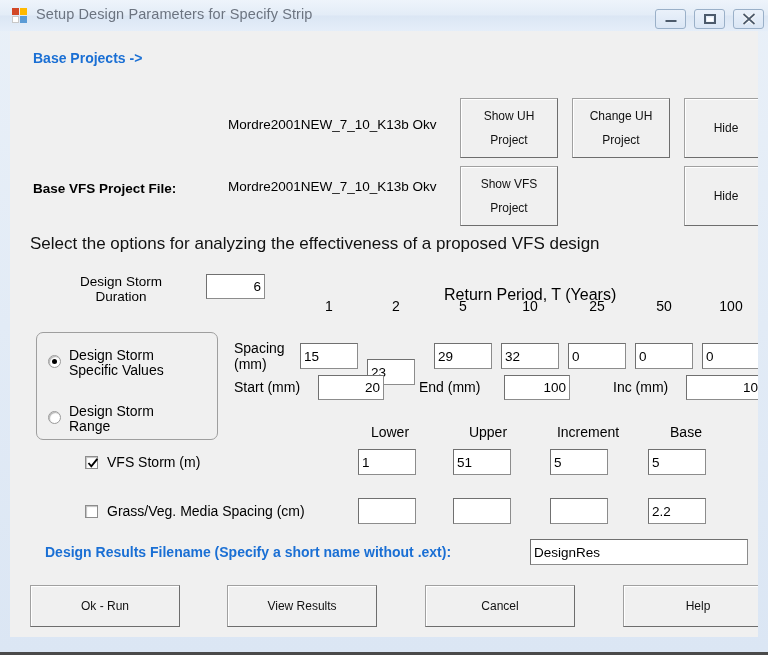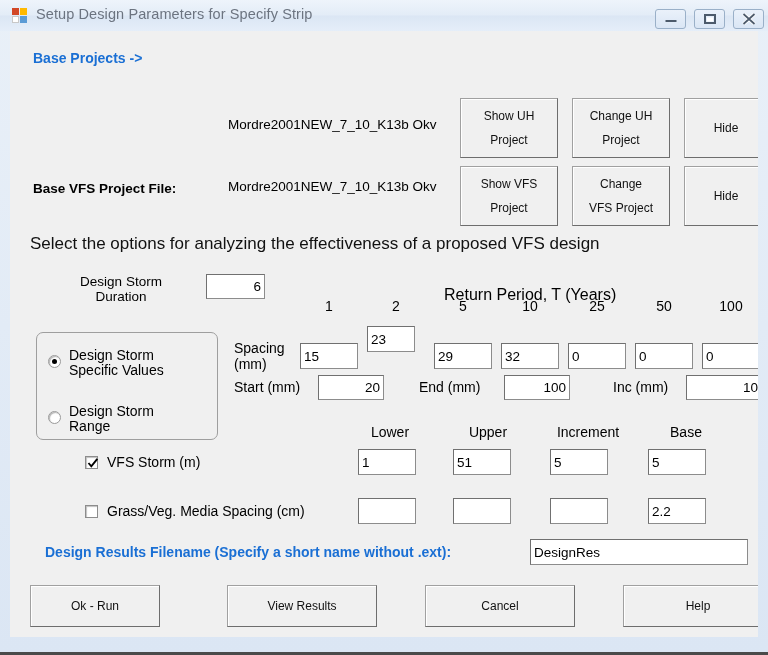--- a/index.html
+++ b/index.html
@@ -213,22 +213,20 @@
 Project</div>
     <div class="btn" style="left:562px; top:67px; width:98px; height:60px; white-space:pre-line;">Change UH
 Project</div>
     <div class="btn" style="left:674px; top:67px; width:84px; height:60px;">Hide</div>
 
     <div class="lbl bold" style="left:23px; top:150px;">Base VFS Project File:</div>
     <div class="projname" style="left:218px; top:148px;">Mordre2001NEW_7_10_K13b Okvf.vsi</div>
 
     <div class="btn" style="left:450px; top:135px; width:98px; height:60px; white-space:pre-line;">Show VFS
 Project</div>
-    <div class="btn" style="left:562px; top:135px; width:98px; height:60px; white-space:pre-line;">Change
-VFS Project</div>
     <div class="btn" style="left:674px; top:135px; width:84px; height:60px;">Hide</div>
 
     <div class="big" style="left:20px; top:203px;">Select the options for analyzing the effectiveness of a proposed VFS design</div>
 
     <div class="lbl center" style="left:56px; top:243px; width:110px;">Design Storm</div>
     <div class="lbl center" style="left:56px; top:258px; width:110px;">Duration</div>
     <div class="tf right" style="left:196px; top:243px; width:59px; height:25px;">6</div>
 
     <div class="lbl" style="left:434px; top:256px; font-size:16px;">Return Period, T (Years)</div>
 
@@ -249,21 +247,21 @@
 
     <div class="lbl center" style="left:290px; top:268px; width:58px; font-size:14px;">1</div>
     <div class="lbl center" style="left:357px; top:268px; width:58px; font-size:14px;">2</div>
     <div class="lbl center" style="left:424px; top:268px; width:58px; font-size:14px;">5</div>
     <div class="lbl center" style="left:491px; top:268px; width:58px; font-size:14px;">10</div>
     <div class="lbl center" style="left:558px; top:268px; width:58px; font-size:14px;">25</div>
     <div class="lbl center" style="left:625px; top:268px; width:58px; font-size:14px;">50</div>
     <div class="lbl center" style="left:692px; top:268px; width:58px; font-size:14px;">100</div>
 
     <div class="tf" style="left:290px; top:312px; width:58px; height:26px;">15</div>
-    <div class="tf" style="left:357px; top:295px; width:48px; height:26px;">23</div>
+    <div class="tf" style="left:357px; top:328px; width:48px; height:26px;">23</div>
     <div class="tf" style="left:424px; top:312px; width:58px; height:26px;">29</div>
     <div class="tf" style="left:491px; top:312px; width:58px; height:26px;">32</div>
     <div class="tf" style="left:558px; top:312px; width:58px; height:26px;">0</div>
     <div class="tf" style="left:625px; top:312px; width:58px; height:26px;">0</div>
     <div class="tf" style="left:692px; top:312px; width:58px; height:26px;">0</div>
 
     <div class="lbl" style="left:224px; top:349px; font-size:14px;">Start (mm)</div>
     <div class="tf right" style="left:308px; top:344px; width:66px; height:25px;">20</div>
 
     <div class="lbl" style="left:409px; top:349px; font-size:14px;">End (mm)</div>
@@ -291,19 +289,19 @@
     <div class="cbox" style="left:75px; top:474px;"></div>
     <div class="lbl" style="left:97px; top:473px; font-size:14px;">Grass/Veg. Media Spacing (cm)</div>
     <div class="tf" style="left:348px; top:467px; width:58px; height:26px;"></div>
     <div class="tf" style="left:443px; top:467px; width:58px; height:26px;"></div>
     <div class="tf" style="left:540px; top:467px; width:58px; height:26px;"></div>
     <div class="tf" style="left:638px; top:467px; width:58px; height:26px;">2.2</div>
 
     <div class="lbl blue" style="left:35px; top:514px; font-size:14px;text-align:center;">Design Results Filename (Specify a short name without .ext):</div>
     <div class="tf" style="left:520px; top:508px; width:218px; height:26px;">DesignRes</div>
 
-    <div class="btn" style="left:20px; top:554px; width:130px; height:42px;">Ok - Run</div>
+    <div class="btn" style="left:20px; top:554px; width:150px; height:42px;">Ok - Run</div>
     <div class="btn" style="left:217px; top:554px; width:150px; height:42px;">View Results</div>
     <div class="btn" style="left:415px; top:554px; width:150px; height:42px;">Cancel</div>
     <div class="btn" style="left:613px; top:554px; width:150px; height:42px;">Help</div>
 
   </div>
 </div>
 
 </body></html>

